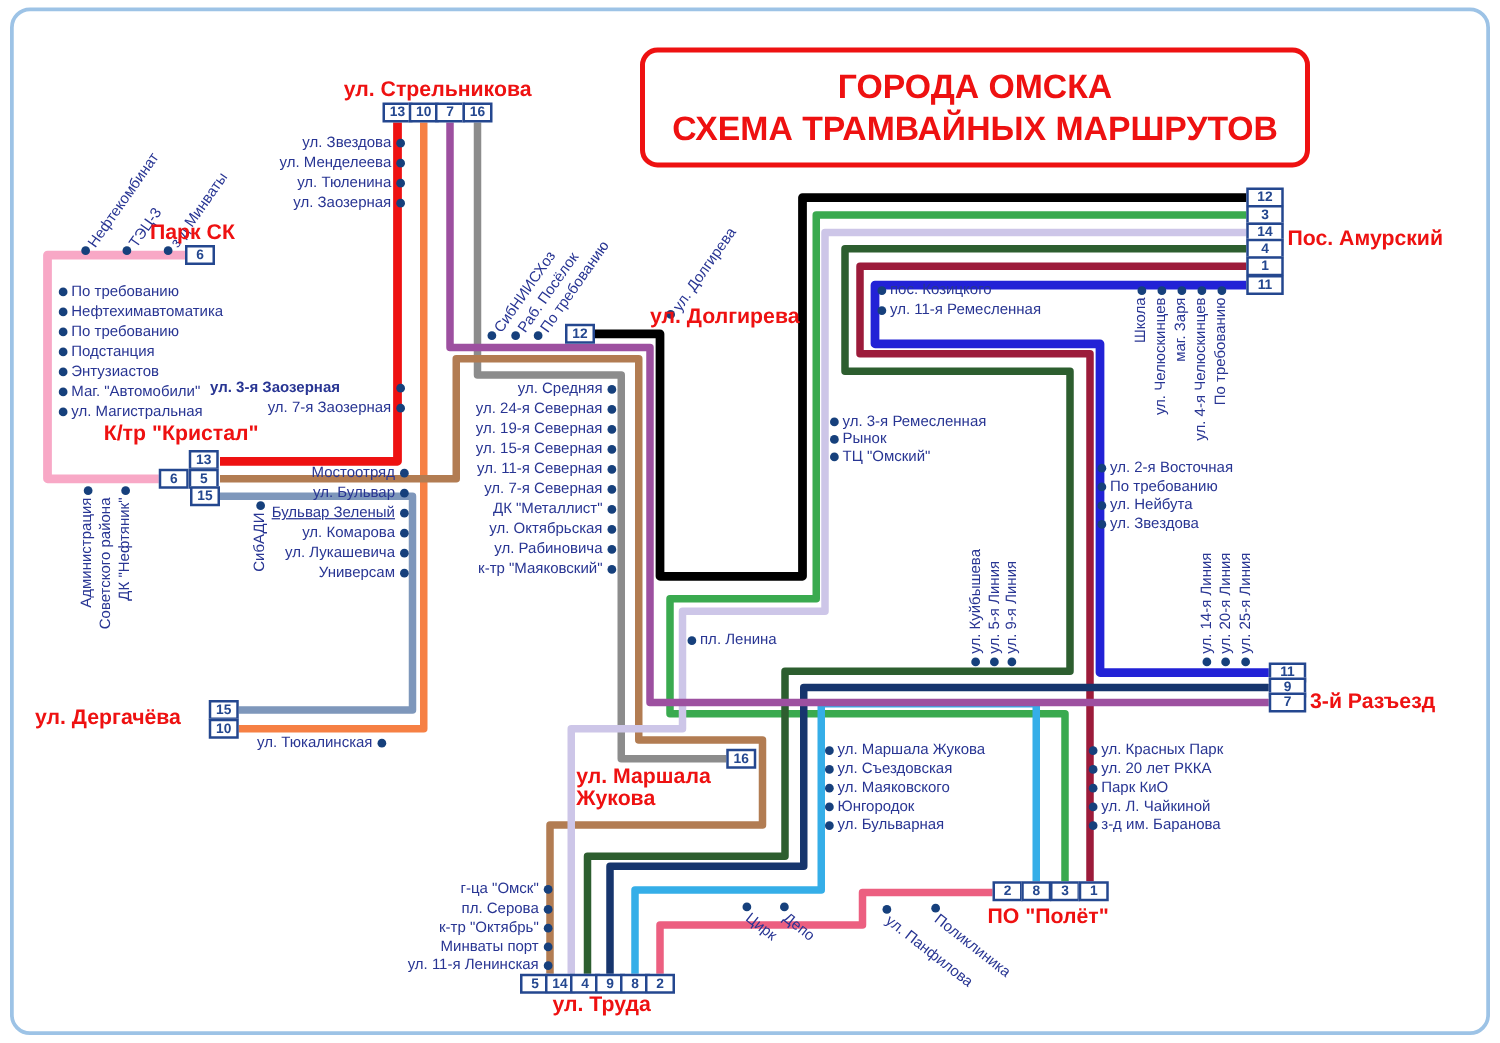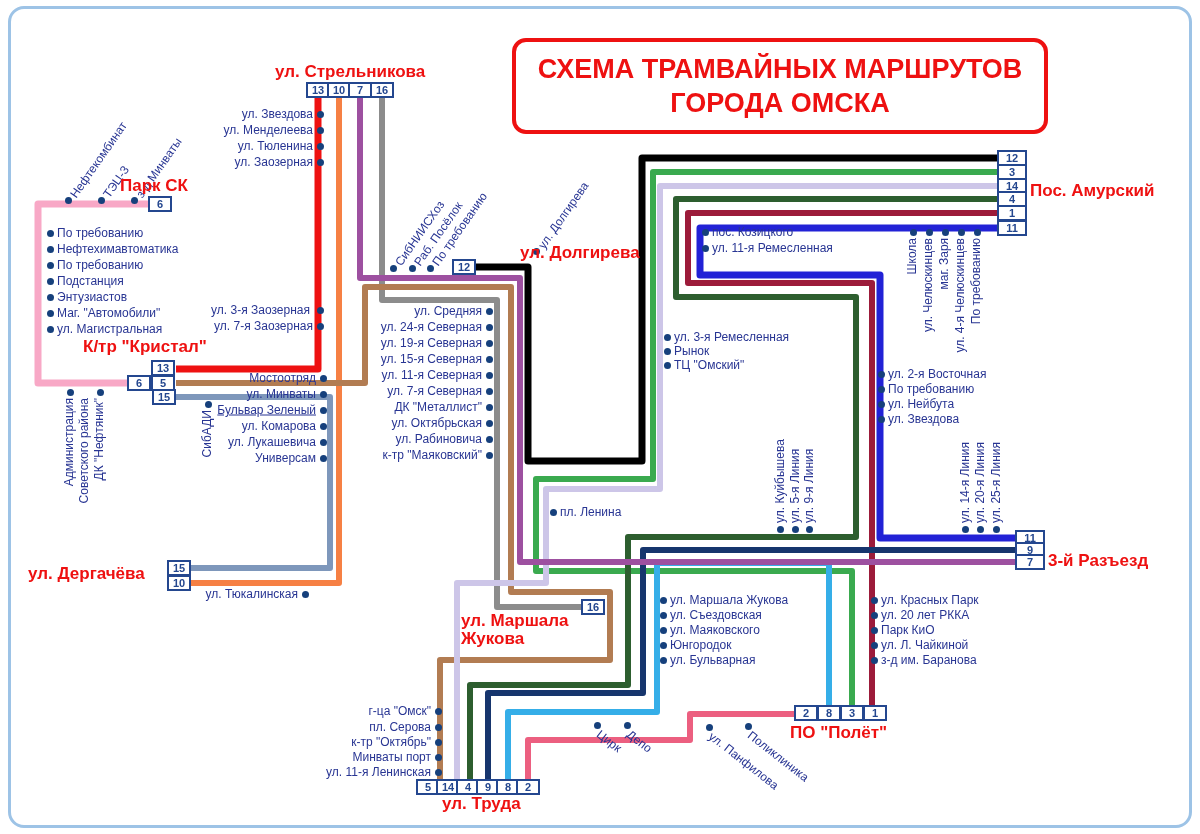--- a/index.html
+++ b/index.html
@@ -154,24 +154,24 @@
       <div class="stop m-right" style="left: 670px; top: 660px;">ул. Бульварная</div>
       <div class="stop m-right" style="left: 881px; top: 600px;">ул. Красных Парк</div>
       <div class="stop m-right" style="left: 881px; top: 615px;">ул. 20 лет РККА</div>
       <div class="stop m-right" style="left: 881px; top: 630px;">Парк КиО</div>
       <div class="stop m-right" style="left: 881px; top: 645px;">ул. Л. Чайкиной</div>
       <div class="stop m-right" style="left: 881px; top: 660px;">з-д им. Баранова</div>
       <div class="stop m-left" style="right: 887px; top: 114px;">ул. Звездова</div>
       <div class="stop m-left" style="right: 887px; top: 130px;">ул. Менделеева</div>
       <div class="stop m-left" style="right: 887px; top: 146px;">ул. Тюленина</div>
       <div class="stop m-left" style="right: 887px; top: 162px;">ул. Заозерная</div>
-      <div class="stop m-left" style="right: 890px; top: 310px;">ул. 3-я Заозерная</div>
+      <div class="stop m-left" style="right: 928px; top: 310px; font-weight: bold;">ул. 3-я Заозерная</div>
       <div class="stop m-left" style="right: 887px; top: 326px;">ул. 7-я Заозерная</div>
       <div class="stop m-left" style="right: 884px; top: 378px;">Мостоотряд</div>
-      <div class="stop m-left" style="right: 884px; top: 394px;">ул. Минваты</div>
+      <div class="stop m-left" style="right: 884px; top: 394px;">ул. Бульвар</div>
       <div class="stop m-left" style="right: 884px; top: 410px; text-decoration: underline;">Бульвар Зеленый</div>
       <div class="stop m-left" style="right: 884px; top: 426px;">ул. Комарова</div>
       <div class="stop m-left" style="right: 884px; top: 442px;">ул. Лукашевича</div>
       <div class="stop m-left" style="right: 884px; top: 458px;">Универсам</div>
       <div class="stop m-left" style="right: 718px; top: 311px;">ул. Средняя</div>
       <div class="stop m-left" style="right: 718px; top: 327px;">ул. 24-я Северная</div>
       <div class="stop m-left" style="right: 718px; top: 343px;">ул. 19-я Северная</div>
       <div class="stop m-left" style="right: 718px; top: 359px;">ул. 15-я Северная</div>
       <div class="stop m-left" style="right: 718px; top: 375px;">ул. 11-я Северная</div>
       <div class="stop m-left" style="right: 718px; top: 391px;">ул. 7-я Северная</div>
@@ -253,16 +253,16 @@
       <div class="badge" style="width: 20px; left: 840px; top: 705px;">3</div>
       <div class="badge" style="width: 20px; left: 863px; top: 705px;">1</div>
       <div class="badge" style="width: 20px; left: 416px; top: 779px;">5</div>
       <div class="badge" style="width: 20px; left: 436px; top: 779px;">14</div>
       <div class="badge" style="width: 20px; left: 456px; top: 779px;">4</div>
       <div class="badge" style="width: 20px; left: 476px; top: 779px;">9</div>
       <div class="badge" style="width: 20px; left: 496px; top: 779px;">8</div>
       <div class="badge" style="width: 20px; left: 516px; top: 779px;">2</div>
     </div>
   <div class="titlebox">
+    <span>ГОРОДА ОМСКА</span>
     <span>СХЕМА ТРАМВАЙНЫХ МАРШРУТОВ</span>
-    <span>ГОРОДА ОМСКА</span>
   </div>
 </div>
 
 </body></html>

